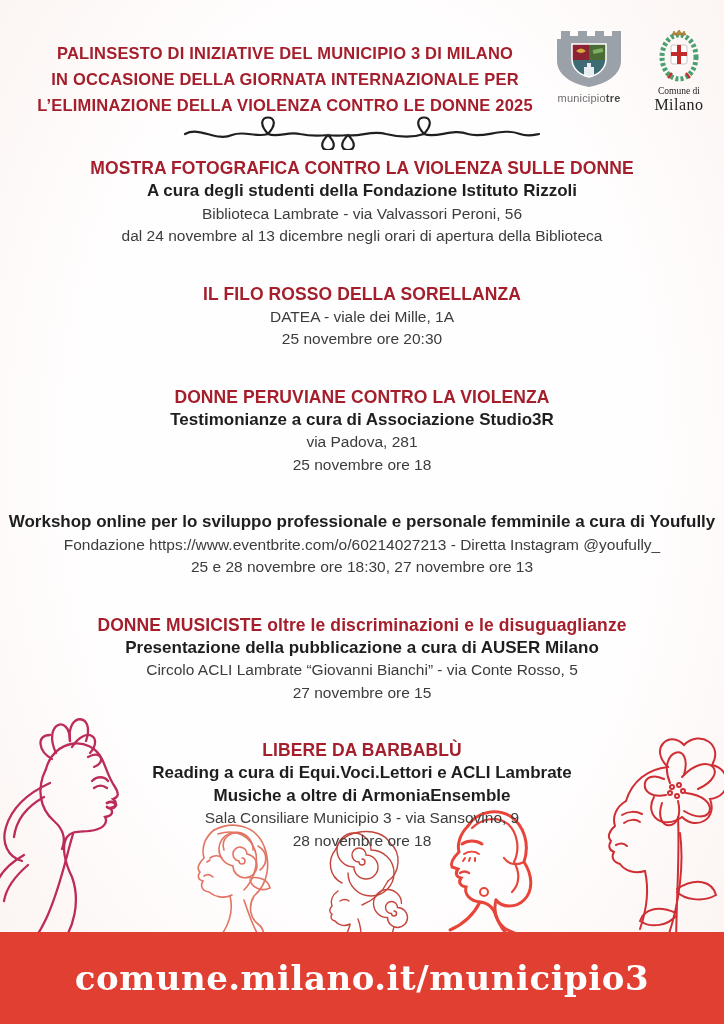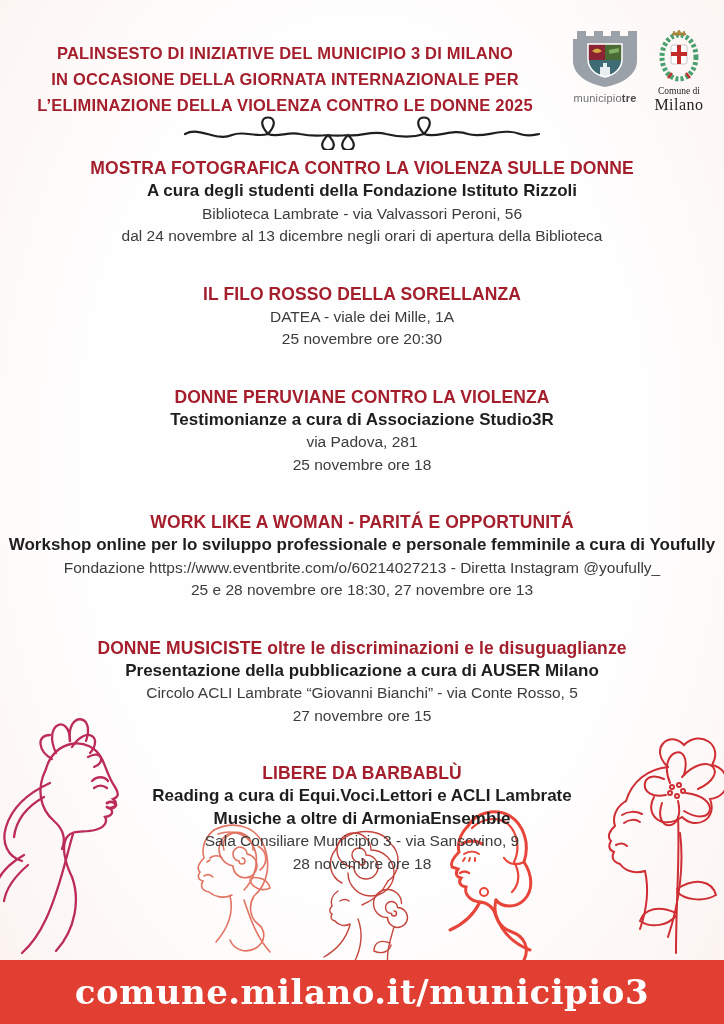--- a/index.html
+++ b/index.html
@@ -6,42 +6,42 @@
   .poster{
     position:relative;width:724px;height:1024px;margin:0 auto;
     background:radial-gradient(ellipse at 50% 45%, #fffefe 55%, #fbf3f0 100%);
     font-family:"Liberation Sans",sans-serif;overflow:hidden;
   }
   
   .header-text{
     position:absolute;top:40px;left:34px;width:502px;text-align:center;
     color:#A41E2C;font-weight:bold;font-size:16.5px;line-height:26px;letter-spacing:.2px;
   }
-  .logos{position:absolute;top:27px;right:18px;display:flex;gap:14px;align-items:flex-start;}
+  .logos{position:absolute;top:27px;right:18px;display:flex;gap:30px;align-items:flex-start;}
   .logo{display:flex;flex-direction:column;align-items:center;}
   .muni-label{font-size:11px;color:#6d6d6d;margin-top:3px;letter-spacing:.2px;}
   .muni-label b{color:#4a4a4a;}
   .comune-label{font-family:"Liberation Serif",serif;color:#222;text-align:center;line-height:1.05;margin-top:2px;}
   .comune-label .l1{font-size:9.5px;display:block;}
   .comune-label .l2{font-size:16px;display:block;letter-spacing:.5px;}
   
   .divider{position:absolute;top:110px;left:182px;}
   
   .events{position:absolute;top:157px;left:0;width:724px;text-align:center;z-index:2;}
   .event{margin:0 0 35px 0;}
   .ev-title{margin:0;font-size:17.5px;line-height:23px;color:#A41E2C;font-weight:bold;letter-spacing:.1px;}
   .ev-sub{margin:0;font-size:17px;line-height:22.5px;color:#1e1e1e;font-weight:bold;}
   .ev-line{margin:0;font-size:15.5px;line-height:22.5px;color:#3c3c3c;}
   .ev-link{color:#3c3c3c;cursor:pointer;}
   
   .fig{position:absolute;z-index:1;}
   .fig svg{display:block;}
   
   .footer{
-    position:absolute;left:0;bottom:0;width:724px;height:64px;background:#E23F33;
+    position:absolute;left:0;bottom:0;width:724px;height:92px;background:#E23F33;
     display:flex;align-items:center;justify-content:center;z-index:3;
   }
   .footer-url{
     font-family:"DejaVu Serif",serif;font-weight:bold;color:#ffffff;
     font-size:34px;letter-spacing:.5px;
   }
 </style>
 </head>
 <body>
 
@@ -210,21 +210,20 @@
     </section>
 
     <section class="event">
       <h2 class="ev-title">DONNE PERUVIANE CONTRO LA VIOLENZA</h2>
       <p class="ev-sub">Testimonianze a cura di Associazione Studio3R</p>
       <p class="ev-line">via Padova, 281</p>
       <p class="ev-line">25 novembre ore 18</p>
     </section>
 
     <section class="event">
-      <h2 class="ev-title">WORK LIKE A WOMAN - PARITÁ E OPPORTUNITÁ</h2>
       <p class="ev-sub">Workshop online per lo sviluppo professionale e personale femminile a cura di Youfully</p>
       <p class="ev-line"><span>Fondazione </span><span class="ev-link">https://www.eventbrite.com/o/60214027213</span><span> - Diretta Instagram @youfully_</span></p>
       <p class="ev-line">25 e 28 novembre ore 18:30, 27 novembre ore 13</p>
     </section>
 
     <section class="event">
       <h2 class="ev-title">DONNE MUSICISTE oltre le discriminazioni e le disuguaglianze</h2>
       <p class="ev-sub">Presentazione della pubblicazione a cura di AUSER Milano</p>
       <p class="ev-line">Circolo ACLI Lambrate “Giovanni Bianchi” - via Conte Rosso, 5</p>
       <p class="ev-line">27 novembre ore 15</p>

